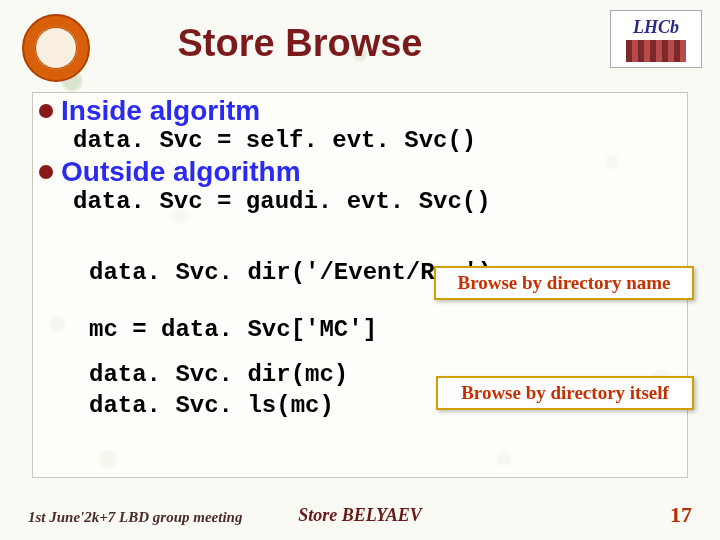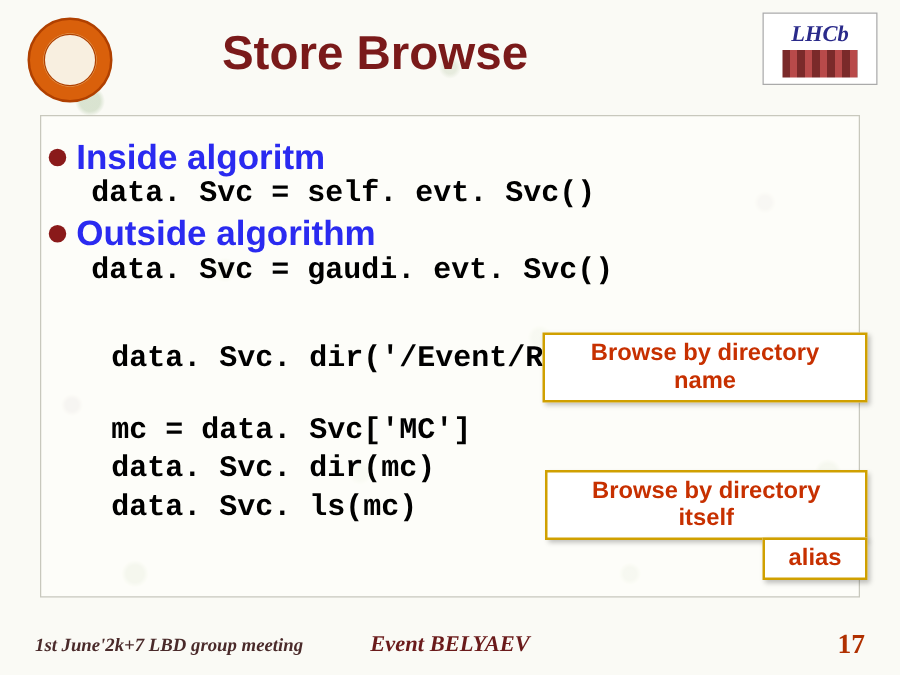--- a/index.html
+++ b/index.html
@@ -122,21 +122,21 @@
     font-weight: bold;
     font-size: 24px;
     color: #000;
     padding-left: 56px;
   }
   .note-box {
     position: absolute;
     background: #fff;
     border: 2px solid #d0a000;
     box-shadow: 2px 2px 4px rgba(0,0,0,0.25);
-    font-family: Liberation Sans, sans-serif;
+    font-family: Liberation Serif, serif;
     font-weight: bold;
     color: #c73000;
     font-size: 19px;
     padding: 4px 12px;
     text-align: center;
   }
   #note1 { top: 266px; right: 26px; width: 260px; }
   #note2 { top: 376px; right: 26px; width: 258px; }
   #note3 { top: 430px; right: 26px; width: 84px; }
   .footer-left {
@@ -180,40 +180,39 @@
 
   <div class="lhcb">
     <div class="txt">LHCb</div>
     <div class="bars"></div>
   </div>
 
   <div class="title">Store Browse</div>
 
   <div class="content-box">
 
-    <div class="bullet-row" style="margin-top:17px;">
+    <div class="bullet-row" style="margin-top:2px;">
       <span class="bullet"></span>
       <span class="headline">Inside algoritm</span>
     </div>
     <div class="code">data. Svc = self. evt. Svc()</div>
 
     <div class="bullet-row" style="margin-top:2px;">
       <span class="bullet"></span>
       <span class="headline">Outside algorithm</span>
     </div>
     <div class="code">data. Svc = gaudi. evt. Svc()</div>
 
     <div class="code2" style="margin-top:44px;">data. Svc. dir('/Event/Rec')</div>
     <div class="code2" style="margin-top:30px;">mc = data. Svc['MC']</div>
-    <div class="code2" style="margin-top:4px;">data. Svc. dir(mc)</div>
+    <div class="code2" style="margin-top:18px;">data. Svc. dir(mc)</div>
     <div class="code2" style="margin-top:4px;">data. Svc. ls(mc)</div>
 
   </div>
 
   <div id="note1" class="note-box">Browse by directory name</div>
   <div id="note2" class="note-box">Browse by directory itself</div>
-  <div id="note3" class="note-box">alias</div>
 
   <div class="footer-left">1st June'2k+7  LBD group meeting</div>
-  <div class="footer-center">Event  BELYAEV</div>
+  <div class="footer-center">Store  BELYAEV</div>
   <div class="footer-right">17</div>
 
 </div>
 
 </body></html>

